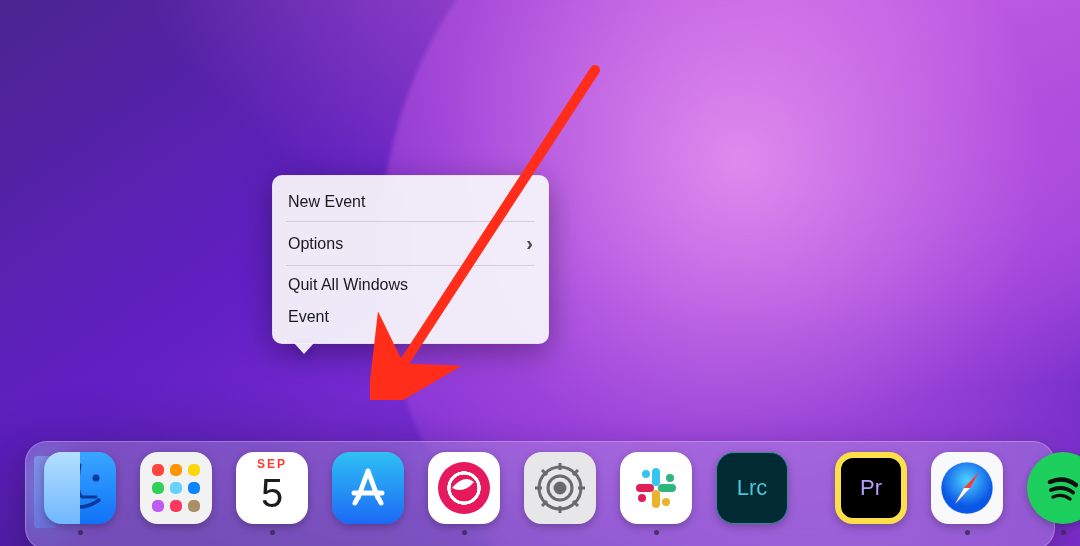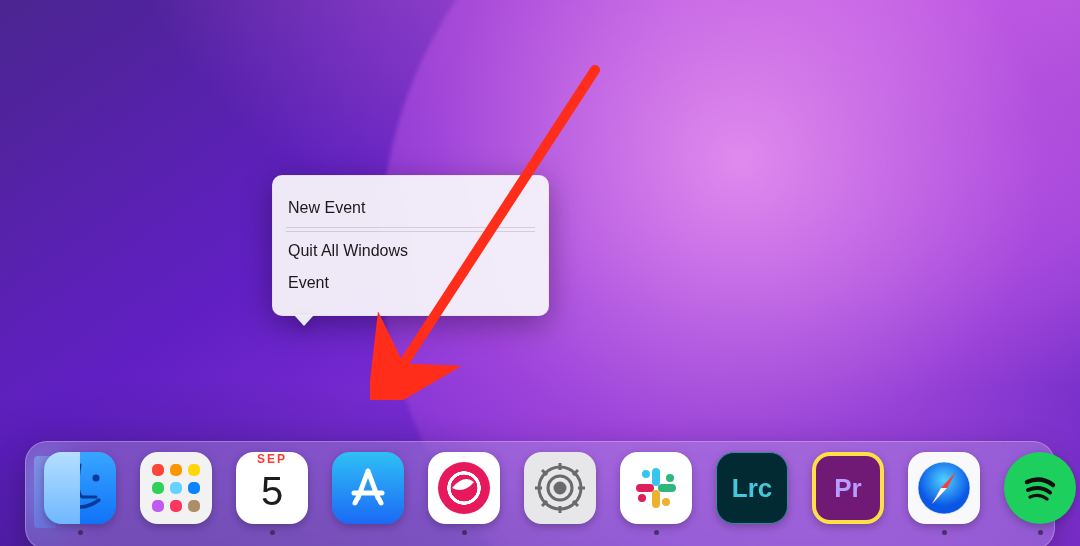--- a/index.html
+++ b/index.html
@@ -79,77 +79,78 @@
 
 .finder   { background:linear-gradient(180deg,#38a6ff 0%, #1072f8 100%); position:relative; overflow:hidden;}
 .finder::before{content:"";position:absolute;left:0;top:0;width:50%;height:100%;background:linear-gradient(180deg,#b4dfff 0%, #6fb7ff 100%);}
 .launchpad{ background:#f2f2f3; }
 .calendar { background:#ffffff; padding-top:0; flex-direction:column; }
 .appstore { background:linear-gradient(180deg,#2fc0f5 0%, #1b69f5 100%); }
 .skitch   { background:#ffffff; }
 .settings { background:#e7e7e9; }
 .slack    { background:#ffffff; }
 .lrc      { background:#012a33; border:1px solid #2e8c9c; }
-.pr       { background:#701a75; border:4px solid #fde047; }
+.pr       { background:#000000; border:6px solid #fde047;margin-left:23px; }
 .safari   { background:#f9f9fb; }
 .spotify  { background:#1dcf5c; }
 
 .skitch .ring{
   width:52px;height:52px;border-radius:50%;
   background:radial-gradient(circle, #e6195c 0%, #e6195c 36%, #ffffff 37%, #ffffff 45%, #e6195c 46%, #e6195c 100%);
   display:flex;align-items:center;justify-content:center;
   position:relative;
 }
 .skitch .ring svg{position:absolute;}
 
 .calendar-header{
   width:100%; text-align:center;
   font-size:12px; font-weight:700; letter-spacing:2px;
   color:#ff3b30;
+  padding-top:5px;
 }
 .calendar-day{
   flex:1; display:flex; align-items:center; justify-content:center;
   font-size:40px; font-weight:400; color:#1c1c1e;
   transform:translateY(-4px);
 }
 
 .lp-grid{display:grid;grid-template-columns:repeat(3,1fr);grid-template-rows:repeat(3,1fr);gap:6px;width:48px;height:48px;}
 .lp-grid div{border-radius:5px;}
 .lp-grid div:nth-child(1){background:#ff453a;}
 .lp-grid div:nth-child(2){background:#ff9500;}
 .lp-grid div:nth-child(3){background:#ffd60a;}
 .lp-grid div:nth-child(4){background:#30d158;}
 .lp-grid div:nth-child(5){background:#64d2ff;}
 .lp-grid div:nth-child(6){background:#0a84ff;}
 .lp-grid div:nth-child(7){background:#bf5af2;}
 .lp-grid div:nth-child(8){background:#ff375f;}
 .lp-grid div:nth-child(9){background:#ac8e68;}
 
-.adobe-txt{font-weight:700;font-size:26px;text-align:right;}
+.adobe-txt{font-weight:400;font-size:22px;text-align:right;}
 .lrc .adobe-txt{color:#45c8de;}
 .pr .adobe-txt{color:#b99cff;}
 
 .partial{
   position:absolute;
   left:9px; bottom:22px;
   width:22px; height:72px;
   border-radius:4px 0 0 4px;
   background:linear-gradient(180deg,#6cc4ff 0%, #2a7bff 100%);
   box-shadow:0 3px 8px rgba(0,0,0,0.2);
 }
 
 
 .context-menu{
   position:absolute;
   left:272px; top:175px;
   width:277px;
   background:rgba(245,243,250,0.95);
   border-radius:10px;
   box-shadow:0 8px 30px rgba(0,0,0,0.35), 0 0 0 0.5px rgba(0,0,0,0.08) inset;
-  padding:17px 0;
+  padding:11px 0;
   font-size:16px;
   color:#1a1a1c;
 }
 .context-menu .item{
   padding:7px 16px;
   display:flex;
   justify-content:space-between;
   align-items:center;
   cursor:pointer;
 }
@@ -179,20 +180,24 @@
 </head>
 <body>
 
 <div class="wallpaper"></div>
 
 <div class="context-menu">
   <div class="item">
     <span>New Event</span>
   </div>
   <div class="sep"></div>
+  <div class="item">
+    <span>Options</span>
+    <span class="chev">›</span>
+  </div>
   <div class="sep"></div>
   <div class="item">
     <span>Quit All Windows</span>
   </div>
   <div class="item">
     <span>Event</span>
   </div>
   <div class="menu-tail"></div>
 </div>
 

